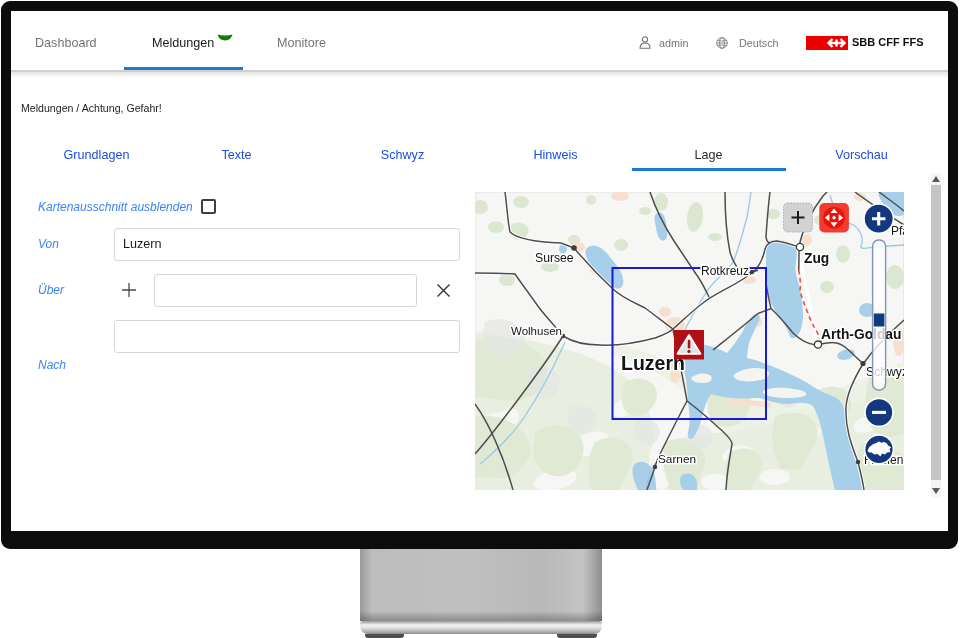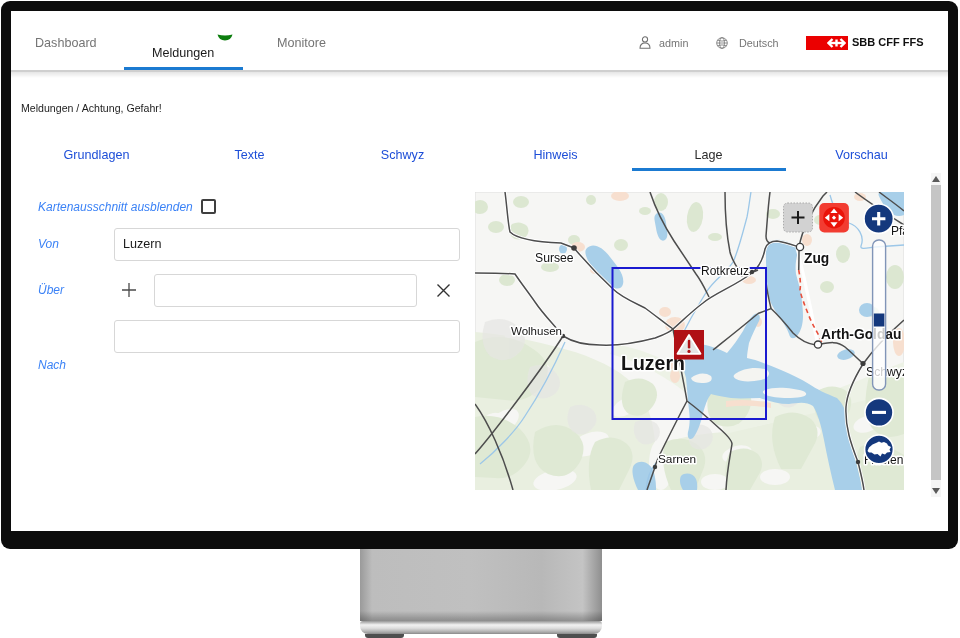--- a/index.html
+++ b/index.html
@@ -11,21 +11,21 @@
   .screen { position:absolute; left:11px; top:11px; width:937px; height:520px; background:#fff; overflow:hidden; }
   .content { position:absolute; left:-11px; top:-11px; width:876px; height:638px; }
   .stand { position:absolute; left:360px; top:549px; width:242px; height:72px;
     background:linear-gradient(180deg, rgba(0,0,0,0) 0%, rgba(0,0,0,0) 86%, rgba(0,0,0,0.20) 96%, rgba(0,0,0,0.26) 100%),
                linear-gradient(90deg,#9a9a9a 0%,#bdbdbd 5%,#c0c0c0 45%,#b8b8b8 75%,#c4c4c4 92%,#8f8f8f 100%); }
   .base { position:absolute; left:360px; top:621px; width:242px; height:13px; border-radius:3px 3px 8px 8px;
     background:linear-gradient(180deg,#969696 0%,#f2f2f2 30%,#dedede 55%,#ababab 85%,#8a8a8a 100%); }
   .foot { position:absolute; top:634px; height:4px; background:#4e4e4e; border-radius:0 0 3px 3px; }
   
   .navitem { position:absolute; top:36px; font-size:12.6px; color:#747474; }
-  .navactive { color:#1b1b1b;margin-top:10px; }
+  .navactive { color:#1b1b1b; }
   .navunderline { position:absolute; left:124px; top:67px; width:119px; height:3px; background:#1b7ad1; }
   .navborder { position:absolute; left:11px; top:70px; width:937px; height:2px; background:#cfcfcf; }
   .navshadow { position:absolute; left:11px; top:72px; width:937px; height:6px;
     background:linear-gradient(180deg,rgba(0,0,0,0.10),rgba(0,0,0,0)); }
   .badge { position:absolute; left:217px; top:34px; width:16px; height:7px; }
   .crumb { position:absolute; left:21px; top:102px; font-size:10.6px; color:#1d1d1d; }
   .tab { position:absolute; top:148px; width:153px; text-align:center; font-size:12.6px; color:#1d4ed8; }
   .tabactive { color:#2b2b2b; }
   .tabunderline { position:absolute; left:632px; top:168px; width:154px; height:3px; background:#1b7ad1; }
   
@@ -78,21 +78,21 @@
         <path d="M27 2 L35 10 L27 18"></path>
         <path d="M4 10 H34"></path>
         <path d="M19 3 V17"></path>
       </g>
     </svg>
     <div class="abs" style="left:852px;top:36px;font-size:11px;font-weight:bold;color:#111;white-space:nowrap;">SBB CFF FFS</div>
 
     <div class="crumb">Meldungen / Achtung, Gefahr!</div>
 
     <div class="tab" style="left:20px;">Grundlagen</div>
-    <div class="tab" style="left:173px;">Texte</div>
+    <div class="tab" style="left:160px;">Texte</div>
     <div class="tab" style="left:326px;">Schwyz</div>
     <div class="tab" style="left:479px;">Hinweis</div>
     <div class="tab tabactive" style="left:632px;">Lage</div>
     <div class="tab" style="left:785px;">Vorschau</div>
     <div class="tabunderline"></div>
 
     <div class="flabel" style="left:38px;top:200px;">Kartenausschnitt ausblenden</div>
     <div class="checkbox"></div>
     <div class="flabel" style="left:38px;top:237px;">Von</div>
     <div class="input" style="left:114px;top:228px;width:346px;"></div>

